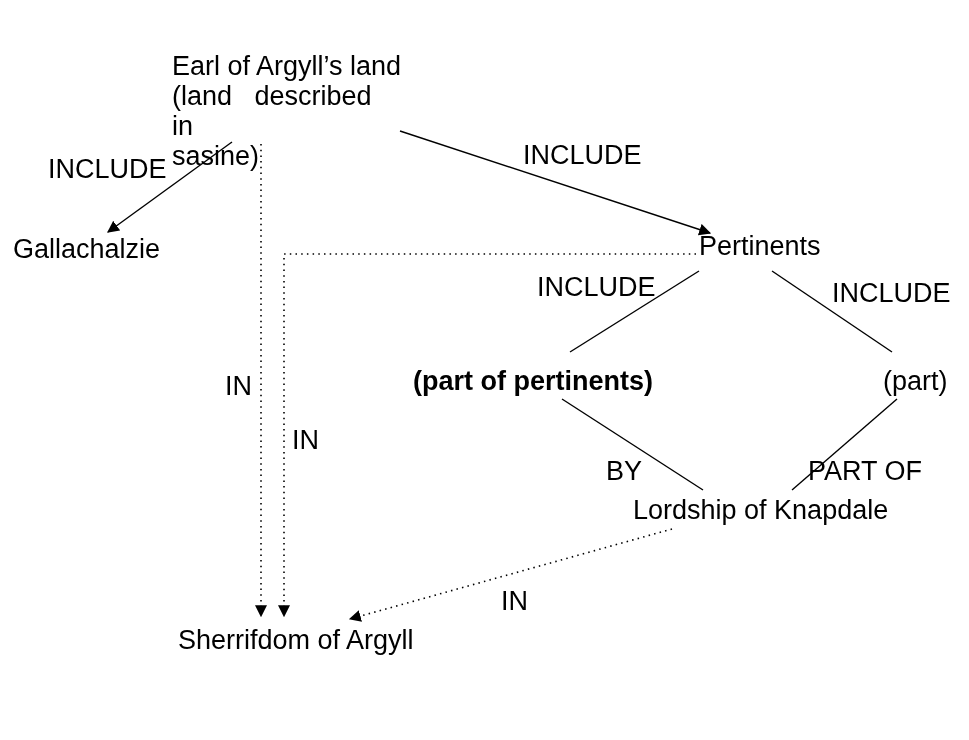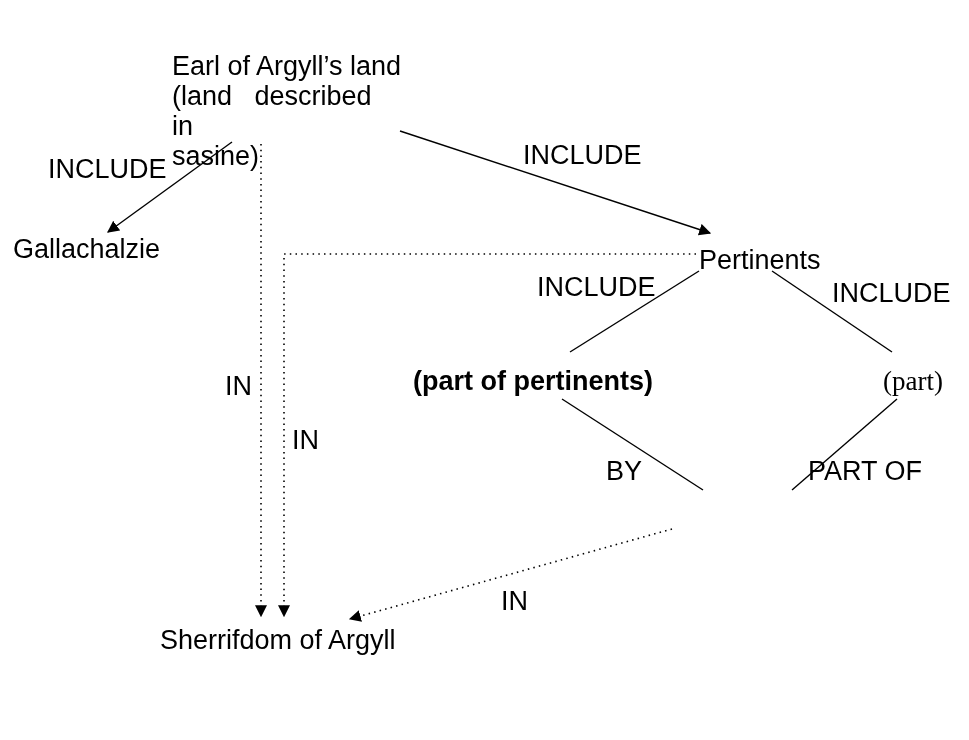--- a/index.html
+++ b/index.html
@@ -77,28 +77,29 @@
 
     <line class="dotted-edge" x1="672" y1="491" x2="350" y2="581" marker-end="url(#arrow)"></line>
   </svg>
 
   <div class="lbl node-multiline" style="left:172px; top:13px;">Earl of Argyll’s land
 (land   described   in
 sasine)</div>
 
   <div class="lbl" style="left:13px; top:197px;">Gallachalzie</div>
 
-  <div class="lbl" style="left:699px; top:208px;">Pertinents</div>
+  <div class="lbl" style="left:699px; top:194px;">Pertinents</div>
 
   <div class="lbl" style="left:413px; top:329px;font-weight:bold;">(part of pertinents)</div>
 
-  <div class="lbl" style="left:883px; top:329px;font-family:Liberation Serif, serif;">(part)</div>
+  <div class="lbl" style="left:883px; top:329px;">(part)</div>
 
+  <div class="lbl" style="left:633px; top:458px;">Lordship of Knapdale</div>
 
-  <div class="lbl" style="left:160px; top:588px;">Sherrifdom of Argyll</div>
+  <div class="lbl" style="left:178px; top:588px;">Sherrifdom of Argyll</div>
 
   <div class="lbl" style="left:48px; top:117px;">INCLUDE</div>
 
   <div class="lbl" style="left:523px; top:103px;">INCLUDE</div>
 
   <div class="lbl" style="left:537px; top:235px;">INCLUDE</div>
 
   <div class="lbl" style="left:832px; top:241px;">INCLUDE</div>
 
   <div class="lbl" style="left:225px; top:334px;">IN</div>

